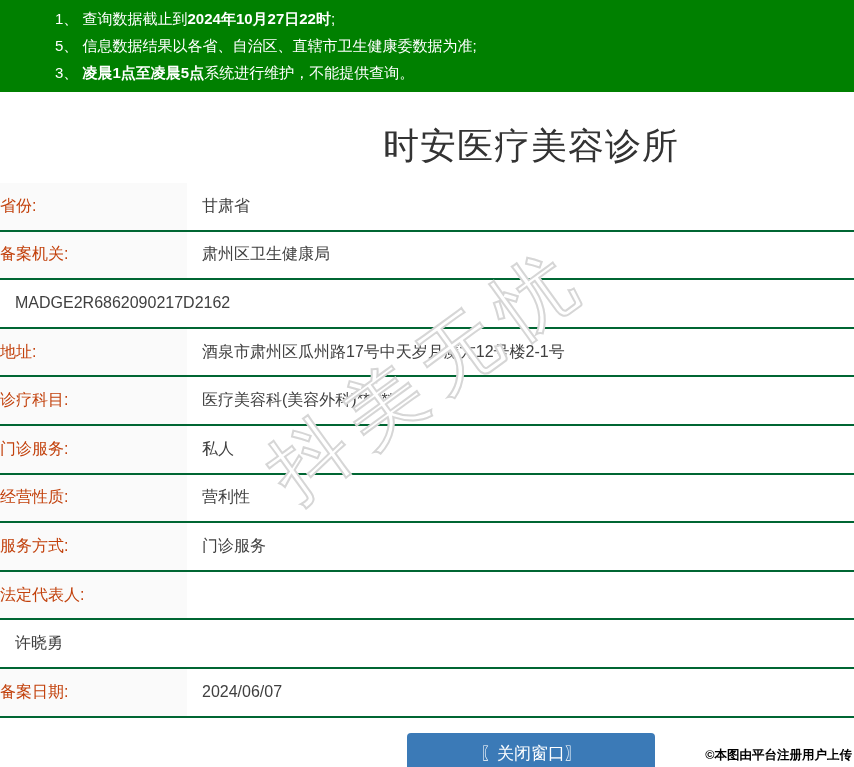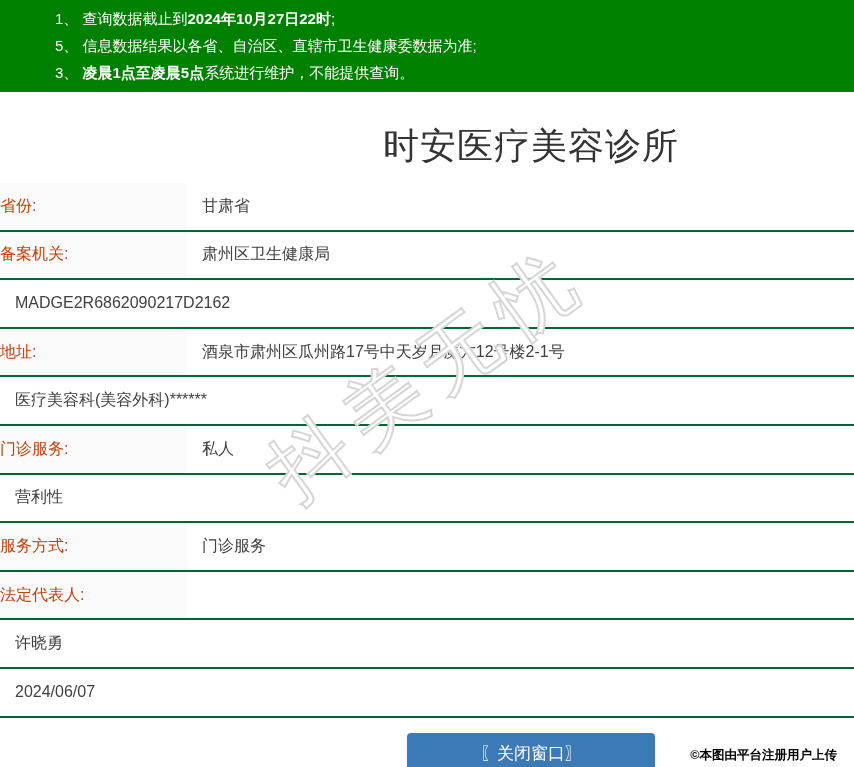--- a/index.html
+++ b/index.html
@@ -101,21 +101,21 @@
     color: #ffffff;
     -webkit-text-stroke: 2px #d6d6d6;
     text-shadow: 0 0 1px #d6d6d6;
     pointer-events: none;
     z-index: 5;
   }
 
   
   .footer-note {
     position: absolute;
-    right: 17px;
+    right: 2px;
     bottom: 3px;
     font-size: 12.5px;
     font-weight: bold;
     color: #000000;
     text-shadow:
       -1px -1px 0 #ffffff, 1px -1px 0 #ffffff,
       -1px  1px 0 #ffffff, 1px  1px 0 #ffffff;
     z-index: 6;
   }
 </style>
@@ -143,41 +143,44 @@
         <div class="cell-value">肃州区卫生健康局</div>
       </div>
       <div class="record-row">
         <div class="cell-value">MADGE2R6862090217D2162</div>
       </div>
       <div class="record-row">
         <div class="cell-label">地址:</div>
         <div class="cell-value">酒泉市肃州区瓜州路17号中天岁月魔方12号楼2-1号</div>
       </div>
       <div class="record-row">
+        <div class="cell-label">诊疗科目:</div>
         <div class="cell-value">医疗美容科(美容外科)******</div>
       </div>
       <div class="record-row">
         <div class="cell-label">门诊服务:</div>
         <div class="cell-value">私人</div>
       </div>
       <div class="record-row">
+        <div class="cell-label">经营性质:</div>
         <div class="cell-value">营利性</div>
       </div>
       <div class="record-row">
         <div class="cell-label">服务方式:</div>
         <div class="cell-value">门诊服务</div>
       </div>
       <div class="record-row">
         <div class="cell-label">法定代表人:</div>
         <div class="cell-value"></div>
       </div>
       <div class="record-row">
         <div class="cell-value">许晓勇</div>
       </div>
       <div class="record-row">
+        <div class="cell-label">备案日期:</div>
         <div class="cell-value">2024/06/07</div>
       </div>
     </div>
 
     <div class="button-bar">
       <button class="close-button">〖关闭窗口〗</button>
     </div>
 
   </div>
 

